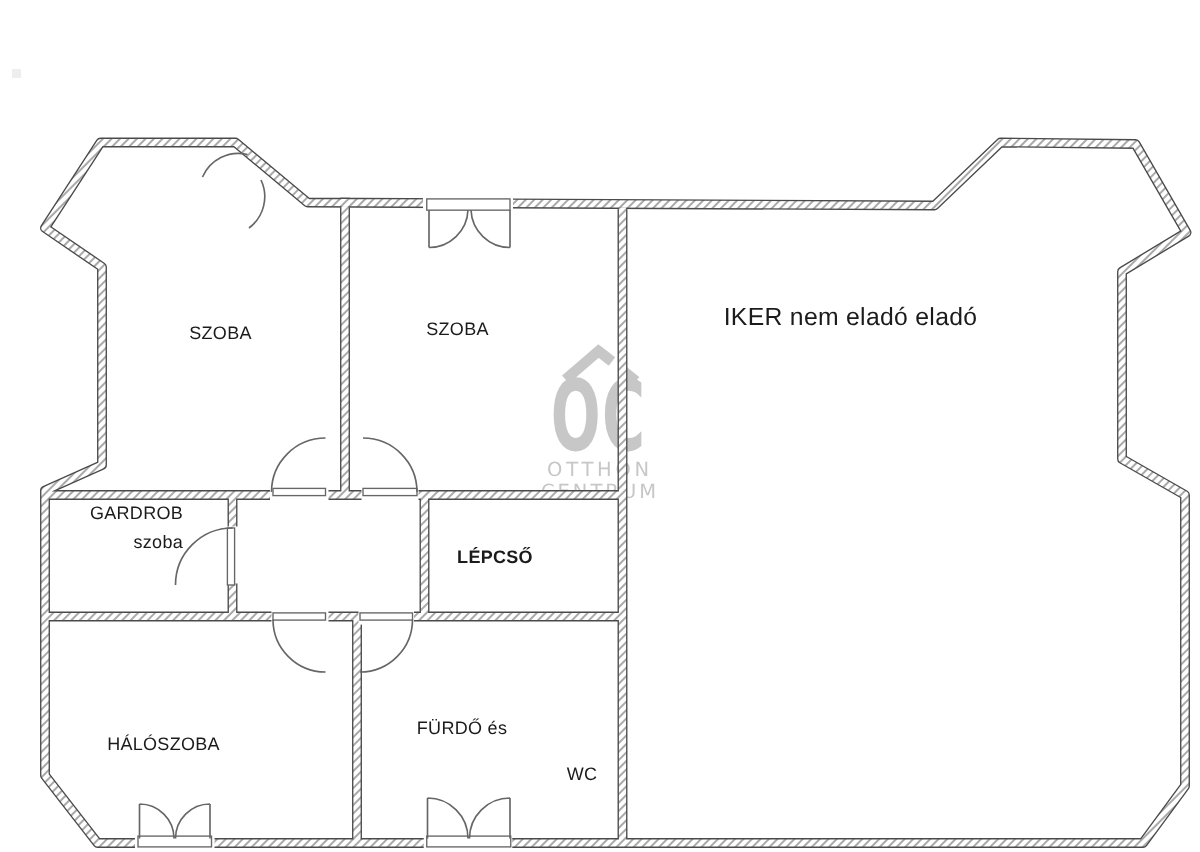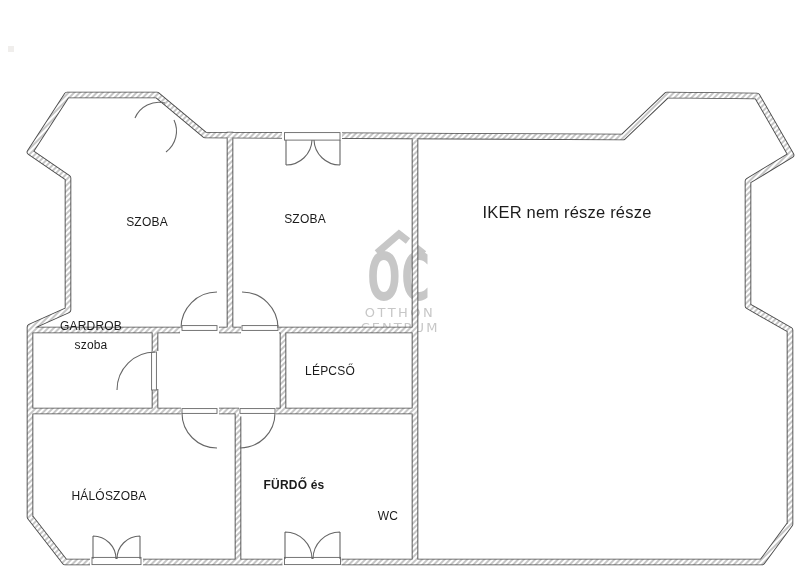--- a/index.html
+++ b/index.html
@@ -91,28 +91,28 @@
       <path d="M 286,140 L 286,165 M 340,140 L 340,165 M 312,140 A 26 26 0 0 1 286,165 M 314,140 A 26 26 0 0 0 340,165"></path>
       <path d="M 93,559 L 93,536 M 140,559 L 140,536 M 116,559 A 23 23 0 0 0 93,536 M 117,559 A 23 23 0 0 1 140,536"></path>
       <path d="M 285,559 L 285,532 M 340,559 L 340,532 M 312,559 A 27 27 0 0 0 285,532 M 313,559 A 27 27 0 0 1 340,532"></path>
     </g>
   </svg>
 
   <div class="lbl" style="left:147px; top:222px;">SZOBA</div>
 
   <div class="lbl" style="left:305px; top:219px;">SZOBA</div>
 
-  <div class="lbl big" style="left:567px; top:212px;">IKER nem része része</div>
+  <div class="lbl big" style="left:567px; top:212px;">IKER nem eladó eladó</div>
 
-  <div class="lbl" style="left:91px; top:336px;">
+  <div class="lbl" style="left:91px; top:352px;text-align:right;">
     <div class="line">GARDROB</div>
     <div class="line">szoba</div>
   </div>
 
-  <div class="lbl" style="left:330px; top:371px;">LÉPCSŐ</div>
+  <div class="lbl" style="left:330px; top:371px;font-weight:bold;">LÉPCSŐ</div>
 
   <div class="lbl" style="left:109px; top:496px;">HÁLÓSZOBA</div>
 
-  <div class="lbl" style="left:294px; top:485px;font-weight:bold;">FÜRDŐ és</div>
+  <div class="lbl" style="left:308px; top:485px;">FÜRDŐ és</div>
 
   <div class="lbl" style="left:388px; top:516px;">WC</div>
 
 </div>
 
 </body></html>

